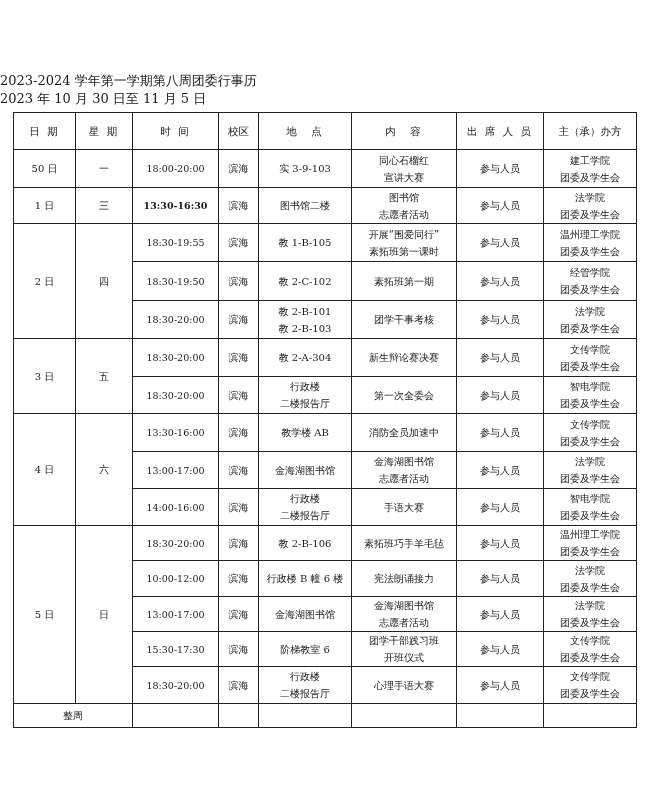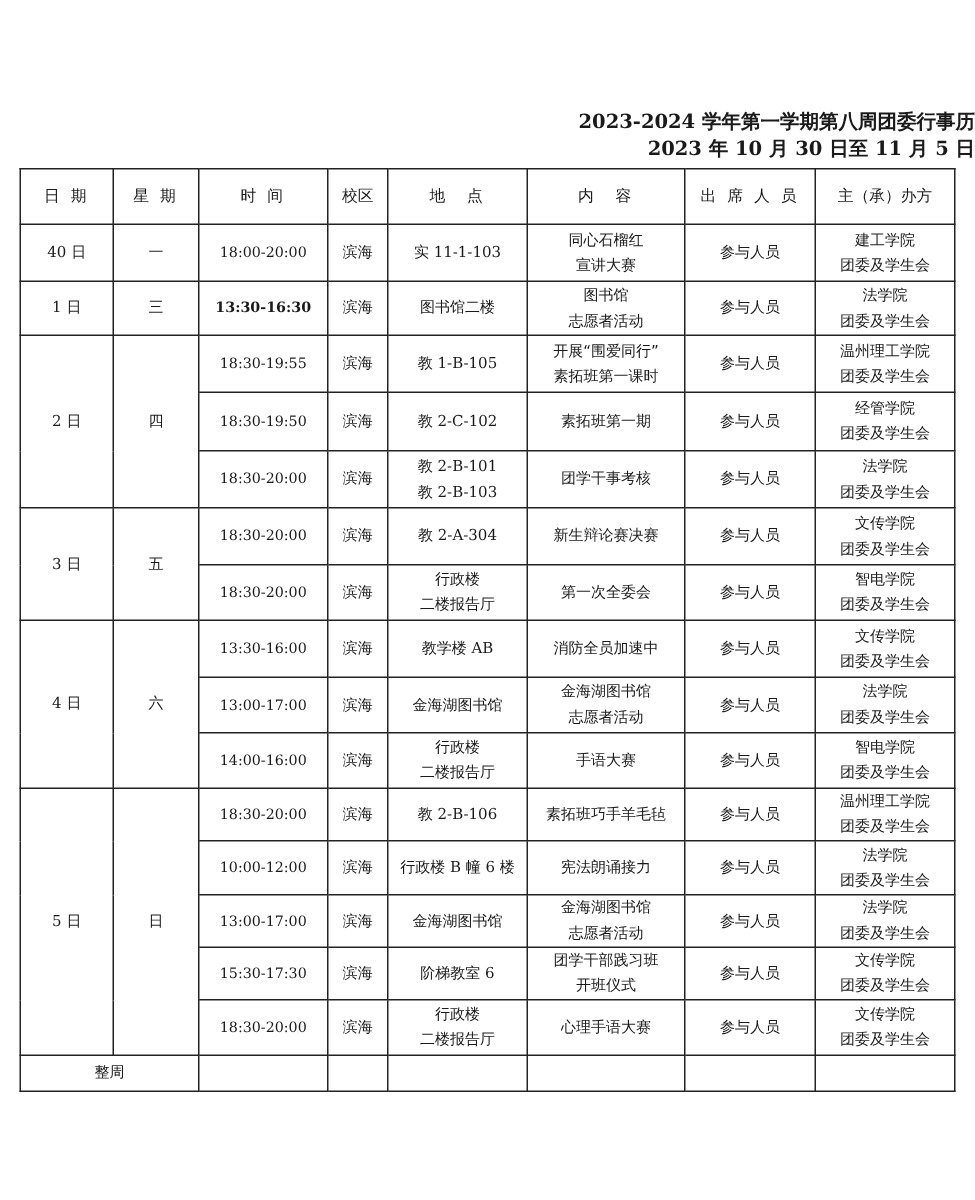--- a/index.html
+++ b/index.html
@@ -1,18 +1,18 @@
 <!DOCTYPE html>
 <html><head>
 <meta charset="utf-8">
 <style>
   html, body { margin: 0; padding: 0; background: #ffffff; }
   body { width: 650px; height: 800px; position: relative; overflow: hidden;
          font-family: "DejaVu Serif", "Liberation Serif", serif; color: #1a1a1a; }
-  .title { position: absolute; left: 0; width: 650px; text-align: right; font-weight: bold; font-size: 13px; }
+  .title { position: absolute; left: 0; width: 650px; text-align: left; font-weight: normal; font-size: 13px; }
   .title1 { top: 72px; }
   .title2 { top: 90px; }
   table { position: absolute; left: 13px; top: 112px; border-collapse: collapse; table-layout: fixed; width: 623px; padding-left: 17px; }
   td, th { border: 1.3px solid #222; text-align: center; vertical-align: middle; font-size: 10px; line-height: 17px; padding: 0; font-weight: normal; }
   th { font-family: "DejaVu Sans", "Liberation Sans", sans-serif; font-size: 10.5px; letter-spacing: 2px; height: 36px; }
   td.time { font-size: 9.5px; }
   td.sans { font-family: "DejaVu Sans", "Liberation Sans", sans-serif; }
   .line { display: block; }
 </style>
 </head>
@@ -39,26 +39,26 @@
       <th>时 间</th>
       <th style="letter-spacing:0">校区</th>
       <th>地　点</th>
       <th>内　容</th>
       <th>出 席 人 员</th>
       <th style="letter-spacing:0">主（承）办方</th>
     </tr>
   </thead>
   <tbody id="tbody">
       <tr>
-        <td rowspan="1">40 日</td>
+        <td rowspan="1">50 日</td>
         <td class="sans" rowspan="1">一</td>
         <td class="time" style="height: 37px; text-align: center;">18:00-20:00</td>
         <td class="sans">滨海</td>
         <td>
-          <span class="line">实 11-1-103</span>
+          <span class="line">实 3-9-103</span>
         </td>
         <td class="sans">
           <span class="line">同心石榴红</span>
           <span class="line">宣讲大赛</span>
         </td>
         <td class="sans">参与人员</td>
         <td class="sans">
           <span class="line">建工学院</span>
           <span class="line">团委及学生会</span>
         </td>

